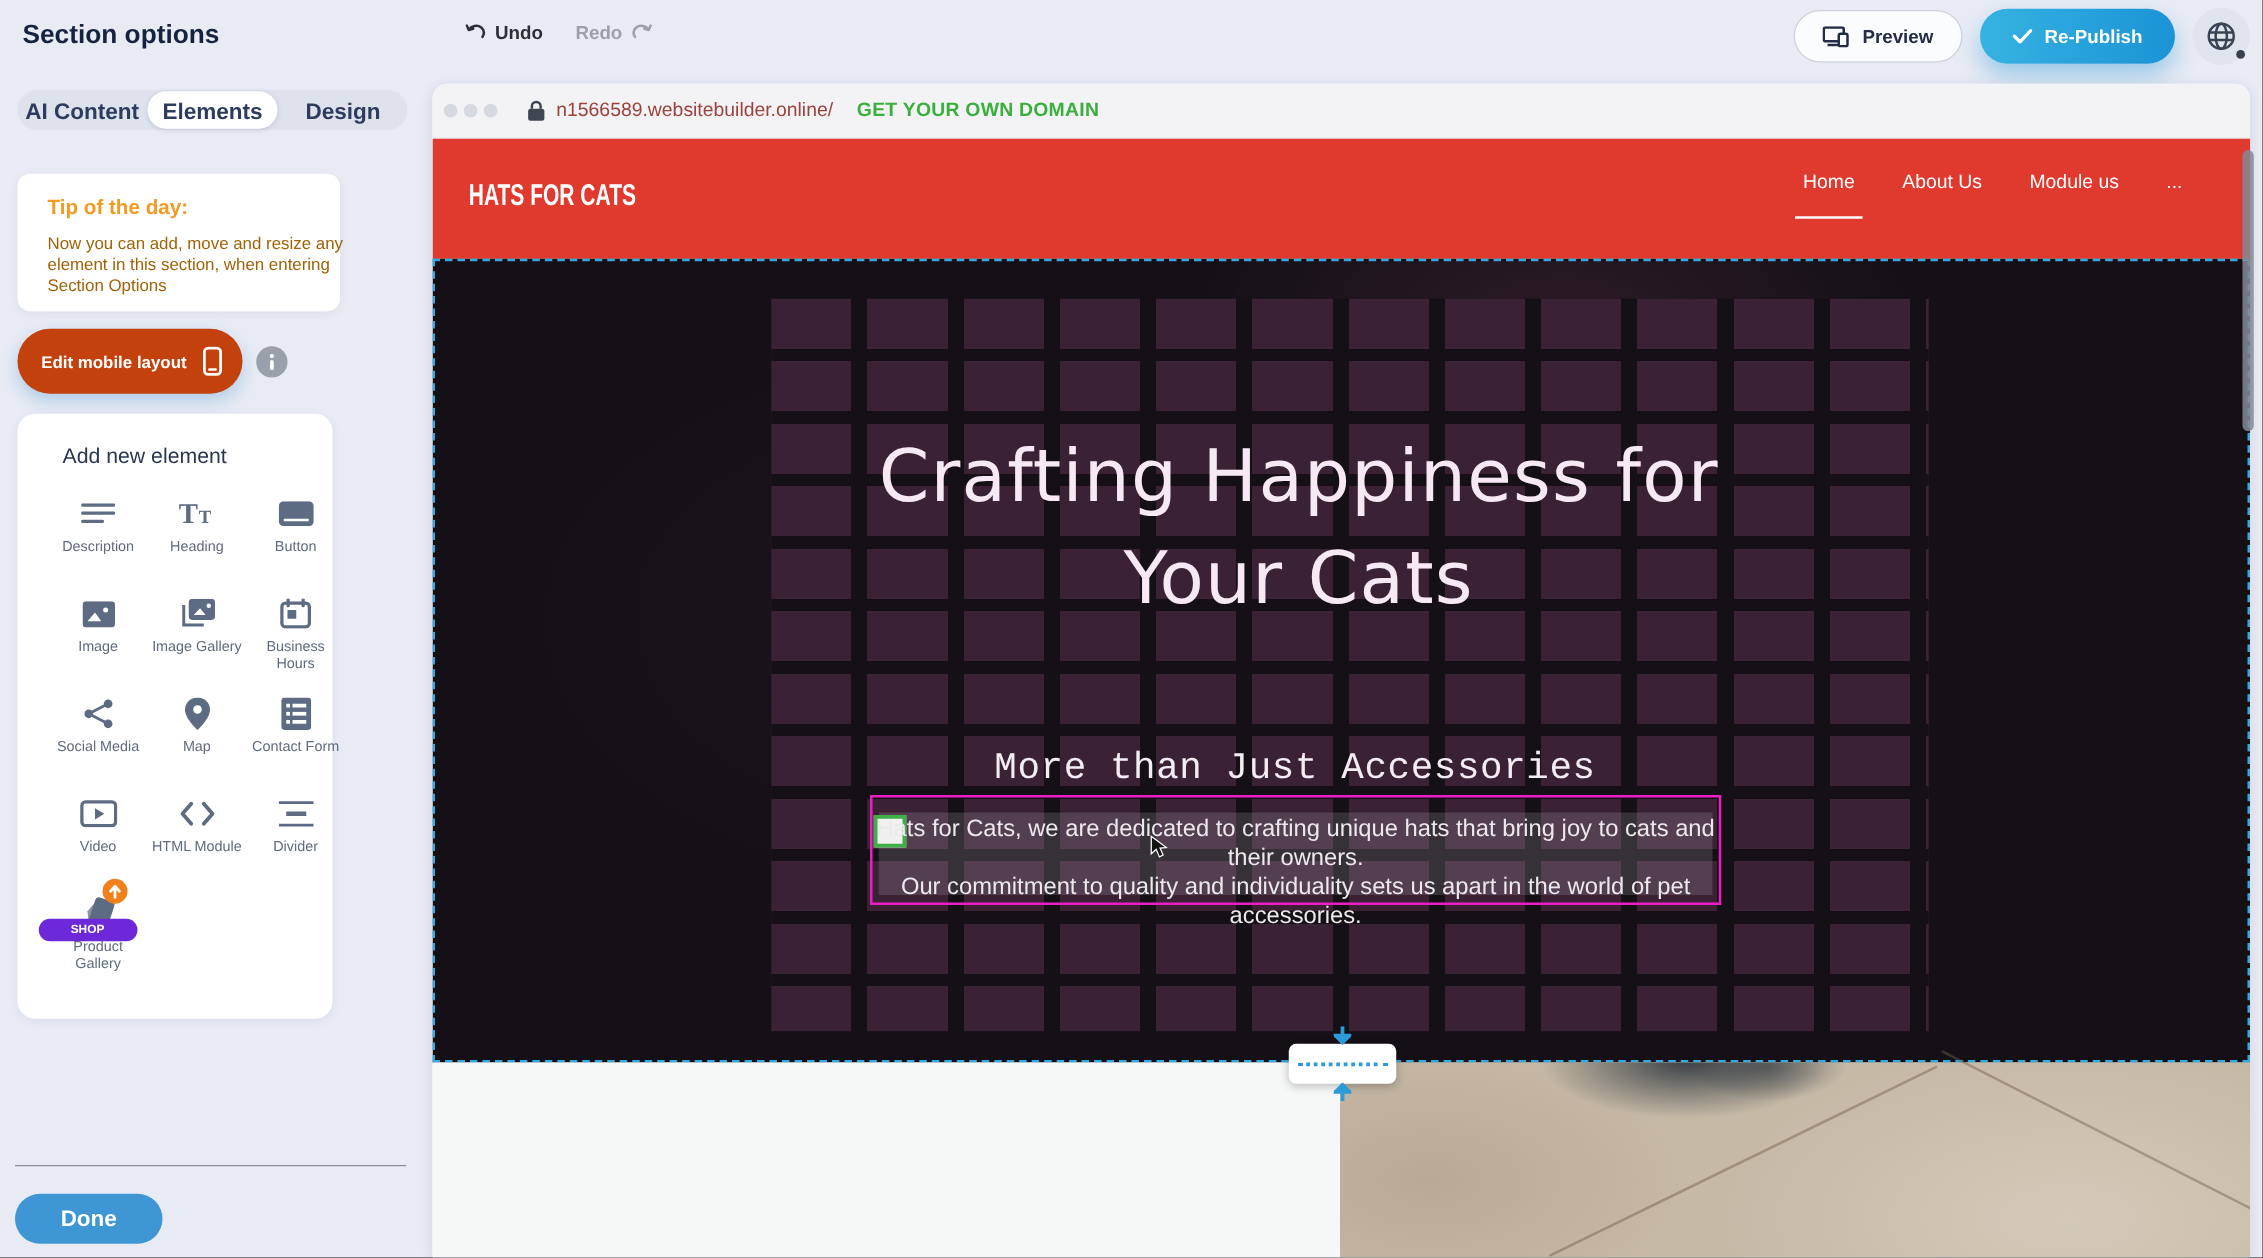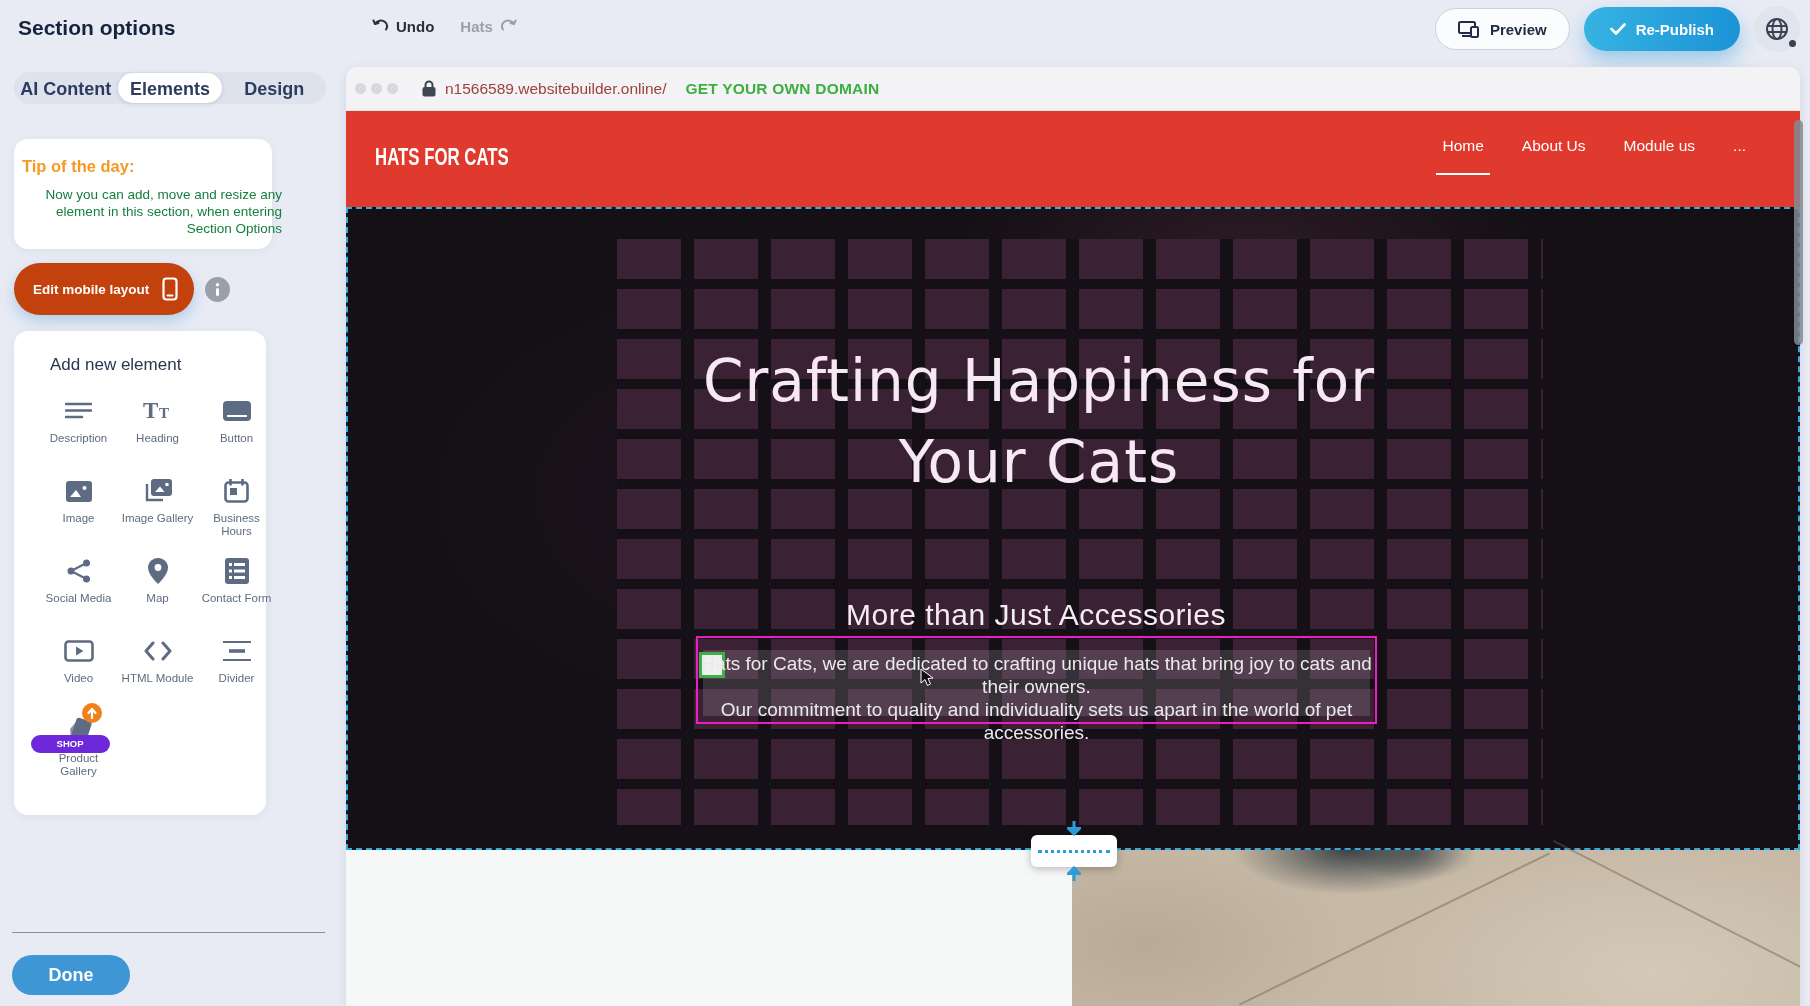--- a/index.html
+++ b/index.html
@@ -17,23 +17,23 @@
   .preview-btn { display:flex; align-items:center; gap:10px; height:42px; padding:0 22px; border:1.5px solid #ccd1dd; border-radius:21px; background:#fbfcfe; color:#232c44; font-size:15px; font-weight:bold; cursor:pointer; }
   .republish-btn { display:flex; align-items:center; gap:10px; height:44px; padding:0 26px; border:none; border-radius:22px; background:linear-gradient(90deg,#36b3e2,#1b93d6); color:#fff; font-size:15px; font-weight:bold; box-shadow:0 10px 20px rgba(60,160,220,.45); cursor:pointer; }
   .globe-btn { width:46px; height:46px; border-radius:50%; background:#e0e4ed; display:flex; align-items:center; justify-content:center; cursor:pointer; position:relative; }
   .globe-btn .dot { position:absolute; right:4px; bottom:5px; width:7px; height:7px; border-radius:50%; background:#39404e; }
 
   
   .tabs { left:14px; top:72px; width:312px; height:32px; background:#dee2ed; border-radius:16px; display:flex; align-items:center; }
   .tab { flex:1; text-align:center; font-size:18px; font-weight:bold; color:#2d3c5e; line-height:32px; cursor:pointer; border-radius:15px; height:30px; }
   .tab.active { background:#fff; box-shadow:0 1px 4px rgba(30,40,70,.15); margin:1px; }
   .card { background:#fff; border-radius:14px; box-shadow:0 2px 8px rgba(40,55,90,.06); }
-  .tip-card { left:14px; top:139px; width:258px; height:110px; padding:18px 8px; }
+  .tip-card { left:14px; top:139px; width:258px; height:110px; padding:18px 24px;border-radius:10px; }
   .tip-heading { color:#f49a23; font-size:16.5px; font-weight:bold; }
-  .tip-body { margin-top:10px; color:#15803d; font-size:13.5px; line-height:17px; width:260px;text-align:right; }
+  .tip-body { margin-top:10px; color:#a16207; font-size:13.5px; line-height:17px; width:260px; }
   .edit-mobile-btn { left:14px; top:263px; width:180px; height:52px; border-radius:26px; background:#c2410c; color:#fff; font-size:13.5px; font-weight:bold; display:flex; align-items:center; justify-content:space-between; padding:0 16px 0 19px; cursor:pointer; box-shadow:0 6px 14px rgba(68,148,208,.35); }
   .info-btn { left:205px; top:277px; width:25px; height:25px; border-radius:50%; background:#99a0ab; display:flex; align-items:center; justify-content:center; cursor:pointer; }
   .add-card { left:14px; top:331px; width:252px; height:484px; padding-top:24px; }
   .add-title { margin-left:36px; font-size:17px; color:#29374f; }
   .add-grid { margin:18px 0 0 25px; display:grid; grid-template-columns:79px 79px 79px; grid-auto-rows:80px; }
   .add-item { display:flex; flex-direction:column; align-items:center; cursor:pointer; }
   .add-item .ic { height:36px; display:flex; align-items:center; justify-content:center; position:relative; }
   .add-item .lbl { margin-top:3px; font-size:11.5px; line-height:13px; color:#5f6b80; text-align:center; width:78px; }
   .badge-up { position:absolute; top:-10px; right:-8px; width:20px; height:20px; border-radius:50%; background:#f08019; color:#fff; display:flex; align-items:center; justify-content:center; }
   .badge-shop { position:absolute; bottom:-4px; right:-16px; height:18px; padding:0 26px; border-radius:9px; background:#6d28d9; color:#fff; font-size:9.5px; font-weight:bold; line-height:18px; }
@@ -62,21 +62,21 @@
             radial-gradient(420px 260px at 62% 10%, rgba(150,70,100,.20), transparent 70%),
             radial-gradient(520px 320px at 30% 45%, rgba(110,50,80,.12), transparent 70%);
           border:2px dashed #35a9de; }
   .tile-grid { position:absolute; left:269px; top:30px; width:926px; height:586px;
           background-image:
             repeating-linear-gradient(to bottom, transparent 0 40px, #151015 40px 50px),
             repeating-linear-gradient(to right, #3a2133 0 64px, #151015 64px 77px); }
   .hero-title { position:absolute; left:3px; top:132px; width:1376px; text-align:center;
           font-family:"DejaVu Sans", sans-serif; font-size:58px; color:#f7e9f4; letter-spacing:1px; line-height:81px; }
   .hero-sub { position:absolute; left:0; top:389px; width:1376px; text-align:center;
-          font-family:Liberation Sans, sans-serif; font-size:30px; color:#f3ecf2; letter-spacing:.5px; }
+          font-family:Liberation Mono, monospace; font-size:30px; color:#f3ecf2; letter-spacing:.5px; }
   .para-box { position:absolute; left:348px; top:427px; width:681px; height:88px; border:2.5px solid #ec1dc5; }
   .para-hl { position:absolute; left:5px; top:12px; right:5px; height:66px; background:rgba(200,200,210,.18); }
   .para-text { position:absolute; left:0; top:14px; width:100%; text-align:center; font-size:19px; line-height:23px; color:#ece9ec; }
   .drag-handle { position:absolute; left:1px; top:14px; width:26px; height:26px; background:rgba(255,255,255,.92); border:3px solid #3fae46; }
 
   
   .below-left { position:absolute; left:0; top:783px; width:726px; height:156px; background:#f6f7f7; }
   .below-photo { position:absolute; left:726px; top:783px; width:728px; height:156px; background-color:#c6b9a6;
           background-image:
             radial-gradient(160px 62px at 38% 0%, rgba(40,50,58,.88), rgba(40,50,58,0) 72%),
@@ -105,21 +105,21 @@
 <div class="abs undo-redo">
   <div class="ur-btn undo">
     <span>
       <svg width="17" height="14" viewBox="0 0 17 14">
           <path d="M3 6 L1.5 2.5 M3 6 L6.5 5 M3 6 C5 2.5 10 1.5 13 4 C15.5 6 15.5 9 14 11.5" fill="none" stroke="#2b2f36" stroke-width="2" stroke-linecap="round"></path>
         </svg>
     </span>
     <span>Undo</span>
   </div>
   <div class="ur-btn redo">
-    <span>Hats</span>
+    <span>Redo</span>
     <span>
       <svg width="17" height="14" viewBox="0 0 17 14">
           <path d="M14 6 L15.5 2.5 M14 6 L10.5 5 M14 6 C12 2.5 7 1.5 4 4 C1.5 6 1.5 9 3 11.5" fill="none" stroke="#9aa0aa" stroke-width="2" stroke-linecap="round"></path>
         </svg>
     </span>
   </div>
 </div>
 
 <div class="abs topbar-right">
   <div class="preview-btn">

